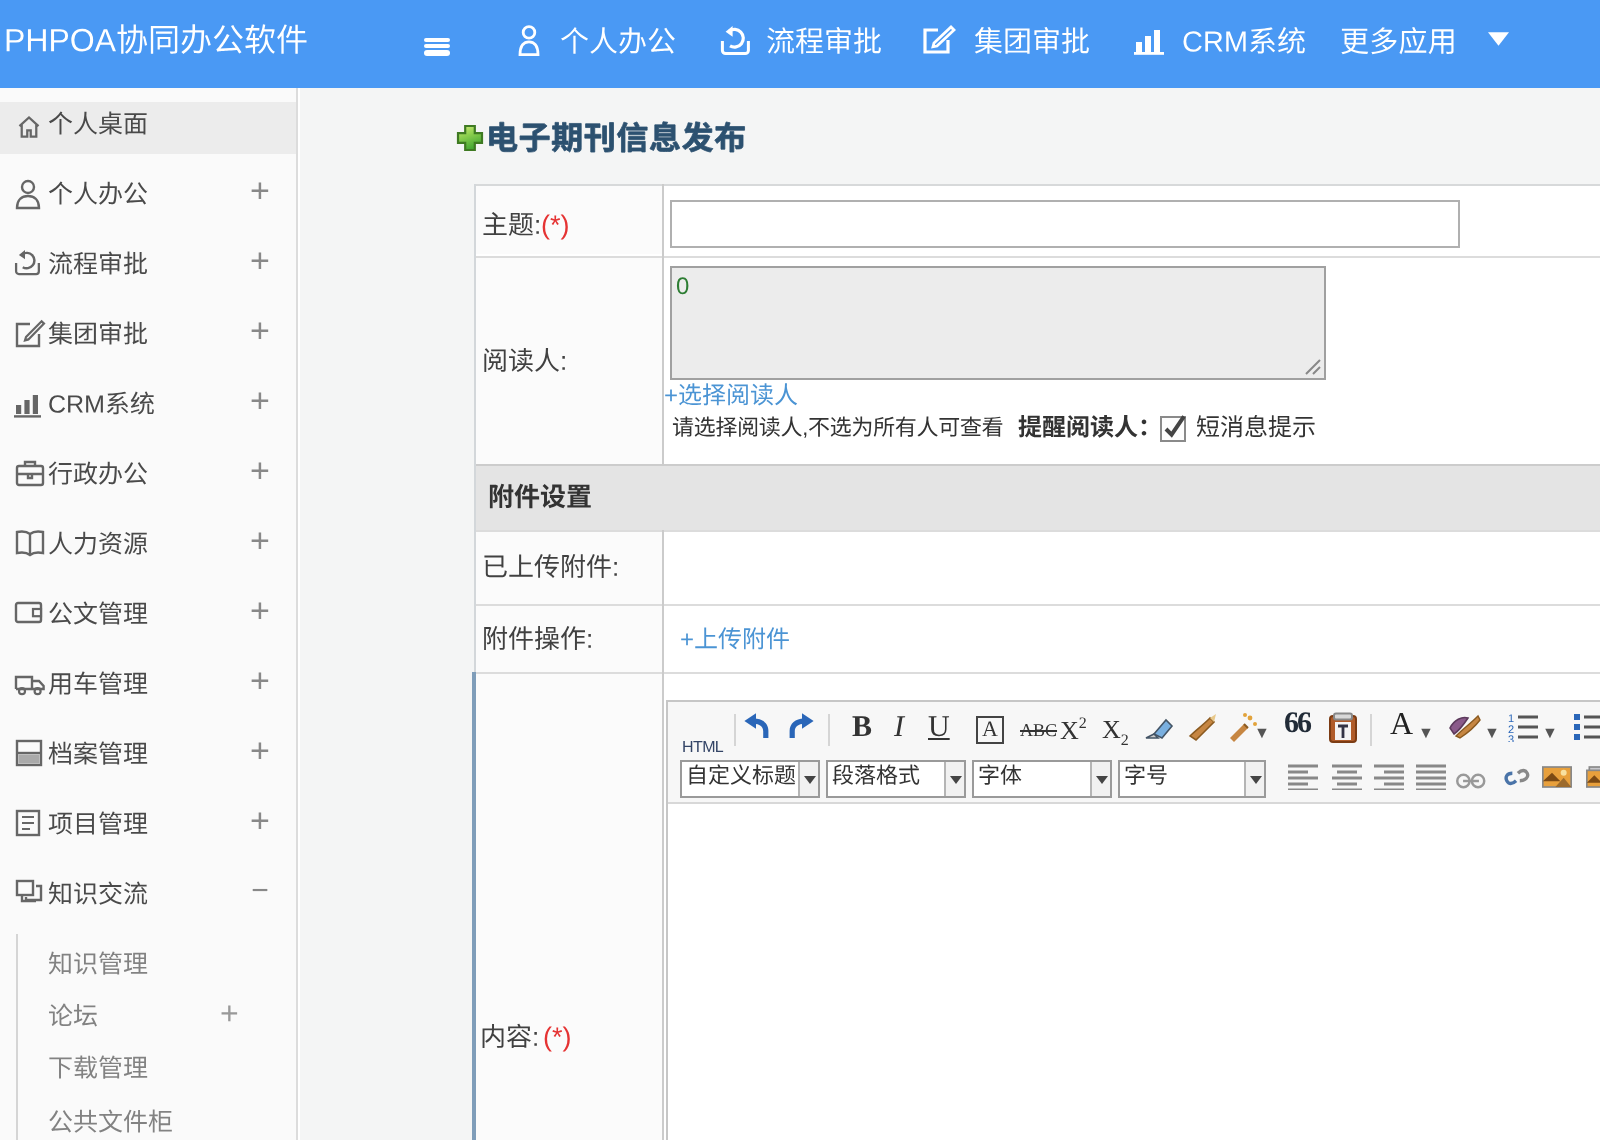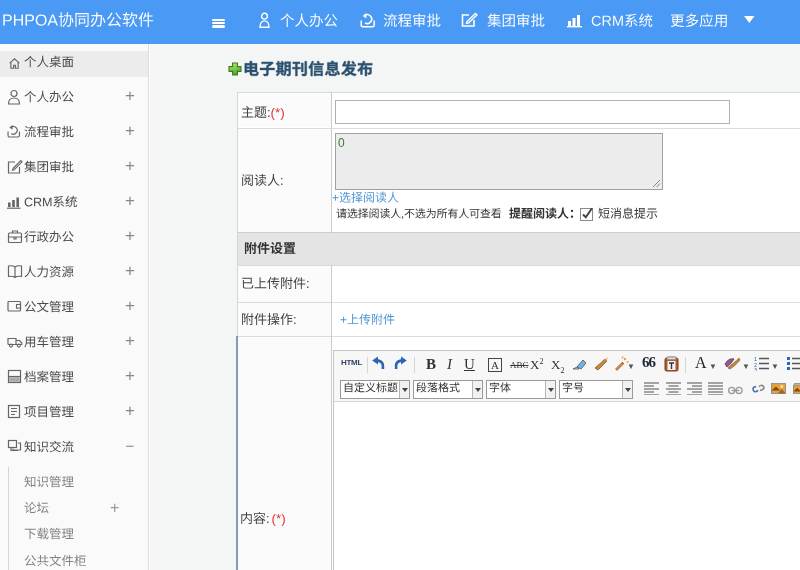--- a/index.html
+++ b/index.html
@@ -229,21 +229,21 @@
 <svg class="abs" style="left:580px; top:206.5px" width="14" height="14" viewBox="0 0 14 14">
     <rect x="0.5" y="1.5" width="12" height="12" fill="#fdfdfd" stroke="#8a8a8a"></rect>
     <path d="M3 7.5 L5.8 10.3 L12 1.2" fill="none" stroke="#444" stroke-width="2"></path>
   </svg>
 
 <div id="attach-head"></div>
 
 <div id="editor">
   <div id="toolbar">
 
-    <span class="tb" style="left:7px; top:7px; font-size:8px; font-weight:bold; color:#346; letter-spacing:-0.3px">HTML</span>
+    <span class="tb" style="left:7px; top:18px; font-size:8px; font-weight:normal; color:#346; letter-spacing:-0.3px">HTML</span>
     <div class="tsep" style="left:33px"></div>
     <svg class="tb" style="left:37px; top:5px" width="16" height="16" viewBox="0 0 16 16">
         <path d="M6 3.2 C10.3 3.2 13.2 5.8 13.2 9.4 L13.2 13 L10.6 13 L10.6 9.6 C10.6 7.3 8.6 5.9 6 5.9 Z" fill="#2a66b8"></path>
         <path d="M7 0.6 L1.2 4.5 L7 8.4 Z" fill="#2a66b8"></path>
       </svg>
     <svg class="tb" style="left:58px; top:5px" width="16" height="16" viewBox="0 0 16 16">
         <path d="M10 3.2 C5.7 3.2 2.8 5.8 2.8 9.4 L2.8 13 L5.4 13 L5.4 9.6 C5.4 7.3 7.4 5.9 10 5.9 Z" fill="#2a66b8"></path>
         <path d="M9 0.6 L14.8 4.5 L9 8.4 Z" fill="#2a66b8"></path>
       </svg>
     <div class="tsep" style="left:80px"></div>

